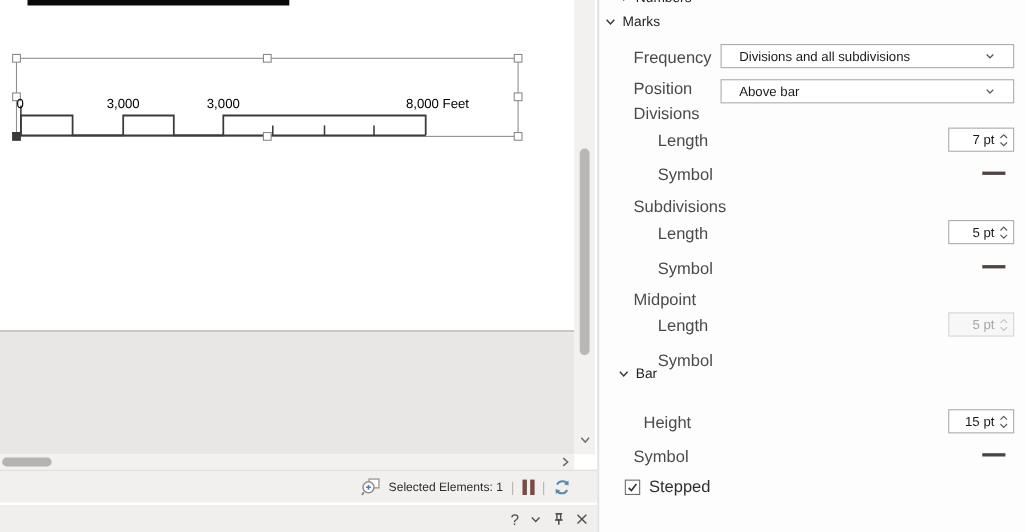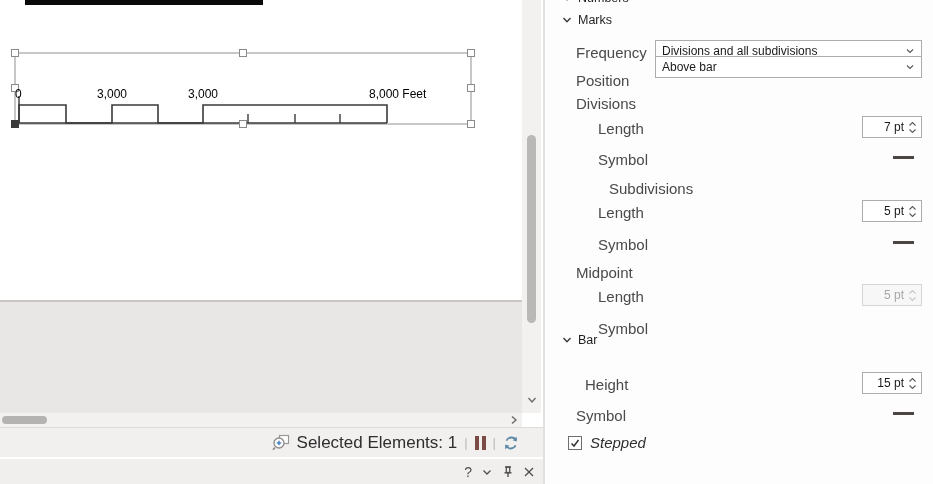--- a/index.html
+++ b/index.html
@@ -22,42 +22,42 @@
   .vscroll { position:absolute; left:522px; top:0; width:19px; height:413px; background:#f3f1f0; }
   .vscroll .thumb { position:absolute; left:5px; top:135px; width:9px; height:188px; background:#bab8b7; border-radius:5px; }
   .vscroll .arrow { position:absolute; left:4px; top:394px; width:12px; height:12px; }
   .hscroll { position:absolute; left:0; top:413px; width:522px; height:14px; background:#f3f1f0; }
   .hscroll .thumb { position:absolute; left:2px; top:3px; width:45px; height:8px; background:#b5b3b2; border-radius:4px; }
   .hscroll .arrow { position:absolute; left:508px; top:1px; width:12px; height:12px; }
 
   
   .statusbar { position:absolute; left:0; top:427px; width:543px; height:30px; background:#f2f0ef; border-top:1px solid #dedcdb;
                display:flex; align-items:center; justify-content:flex-end; padding-right:24px; gap:7px; }
-  .statusbar .sel-text { font-size:17px; color:#2e2e2e; }
+  .statusbar .sel-text { font-size:11px; color:#2e2e2e; }
   .statusbar .sep { color:#b9b7b6; font-size:13px; }
   .pause-icon { display:inline-flex; gap:3px; }
   .pause-icon i { display:block; width:4px; height:14px; }
 
   
   .dockheader { position:absolute; left:0; top:457px; width:543px; height:27px; background:#f1efee; border-top:2px solid #ffffff;
                 display:flex; align-items:center; justify-content:flex-end; gap:9px; padding-right:8px; }
   .dock-icon { color:#4f4f4f; font-size:13px; line-height:1; display:inline-flex; align-items:center; }
 
   .v-divider { position:absolute; left:543px; top:0; width:2px; height:484px; background:#e3e1e0; }
 
   
   .panel { position:absolute; left:545px; top:0; width:388px; height:484px; background:#fdfdfd; overflow:hidden; }
   .prow { position:absolute; display:flex; align-items:center; font-size:15px; color:#4a4a4a; }
   .hdr { font-size:12.5px; color:#1f1f1f; }
   .chev { display:inline-block; margin-right:6px; }
   .lbl { color:#4a4a4a; }
   .grp { color:#4a4a4a; }
 
   .dropdown { position:absolute; left:110px; width:267px; height:22px; border:1px solid #acacac; background:#fff;
-              display:flex; align-items:center; padding:0 6px; font-size:12px; color:#1a1a1a; }
+              display:flex; align-items:center; padding:0 16px; font-size:12px; color:#1a1a1a; }
   .dropdown .dd-chev { margin-left:auto; }
 
   .spinner { position:absolute; left:317px; width:60px; height:22px; border:1px solid #acacac; background:#fff;
              display:flex; align-items:center; justify-content:flex-end; padding-right:2px; font-size:12px; color:#1a1a1a; }
   .spinner .val { margin-right:4px; }
   .spinner .arrows { display:flex; flex-direction:column; justify-content:center; gap:1px; width:11px; }
   .spinner.disabled { border-color:#d8d6d5; background:#f8f7f7; color:#a8a6a5; }
 
   .sym-dash { position:absolute; left:348px; width:21px; height:3px; }
 
@@ -165,41 +165,41 @@
 
   <div class="panel">
 
     <div class="prow hdr" style="left:17px; top:-9px;">
       <svg class="chev" width="10" height="10" viewBox="0 0 10 10">
         <polyline points="1.5,3 5,6.8 8.5,3" fill="none" stroke="#3a3a3a" stroke-width="1.4"></polyline>
       </svg>
       <span>Numbers</span>
     </div>
 
-    <div class="prow hdr" style="left:17px; top:13px;">
+    <div class="prow hdr" style="left:5px; top:13px;">
       <svg class="chev" width="10" height="10" viewBox="0 0 10 10">
         <polyline points="1.5,3 5,6.8 8.5,3" fill="none" stroke="#3a3a3a" stroke-width="1.4"></polyline>
       </svg>
       <span>Marks</span>
     </div>
 
     <div class="prow" style="left:31px; top:44px;">
       <span class="lbl">Frequency</span>
     </div>
     <div class="dropdown" style="top:40px;">
       <span>Divisions and all subdivisions</span>
       <svg class="dd-chev" width="10" height="10" viewBox="0 0 10 10">
         <polyline points="2,3.5 5,6.5 8,3.5" fill="none" stroke="#5a5a5a" stroke-width="1.2"></polyline>
       </svg>
     </div>
 
     <div class="prow" style="left:31px; top:72px;">
       <span class="lbl">Position</span>
     </div>
-    <div class="dropdown" style="top:56px;">
+    <div class="dropdown" style="top:72px;">
       <span>Above bar</span>
       <svg class="dd-chev" width="10" height="10" viewBox="0 0 10 10">
         <polyline points="2,3.5 5,6.5 8,3.5" fill="none" stroke="#5a5a5a" stroke-width="1.2"></polyline>
       </svg>
     </div>
 
     <div class="prow" style="left:31px; top:95px;">
       <span class="grp">Divisions</span>
     </div>
 
@@ -216,21 +216,21 @@
             <polyline points="1.5,1.5 4.5,4.5 7.5,1.5" fill="none" stroke="#5a5a5a" stroke-width="1.1"></polyline>
           </svg>
       </span>
     </div>
 
     <div class="prow" style="left:53px; top:151px;">
       <span class="lbl">Symbol</span>
     </div>
     <div class="sym-dash" style="top:156px; background:#4d4541;"></div>
 
-    <div class="prow" style="left:31px; top:180px;margin-left:33px;">
+    <div class="prow" style="left:31px; top:180px;">
       <span class="grp">Subdivisions</span>
     </div>
 
     <div class="prow" style="left:53px; top:204px;">
       <span class="lbl">Length</span>
     </div>
     <div class="spinner" style="top:200px;">
       <span class="val">5 pt</span>
       <span class="arrows">
         <svg width="9" height="6" viewBox="0 0 9 6">
@@ -296,17 +296,17 @@
       <span class="lbl">Symbol</span>
     </div>
     <div class="sym-dash" style="top:412px; background:#4d4541;"></div>
 
     <div class="prow" style="left:23px; top:434px;">
       <span class="checkbox">
         <svg width="10" height="10" viewBox="0 0 10 10">
           <polyline points="1.5,5.5 4,8 8.5,2" fill="none" stroke="#333333" stroke-width="1.5"></polyline>
         </svg>
       </span>
-      <span class="lbl" style="color:#2e2e2e;font-style:italic;">Stepped</span>
+      <span class="lbl" style="color:#2e2e2e;">Stepped</span>
     </div>
 
   </div>
 </div>
 
 </body></html>

